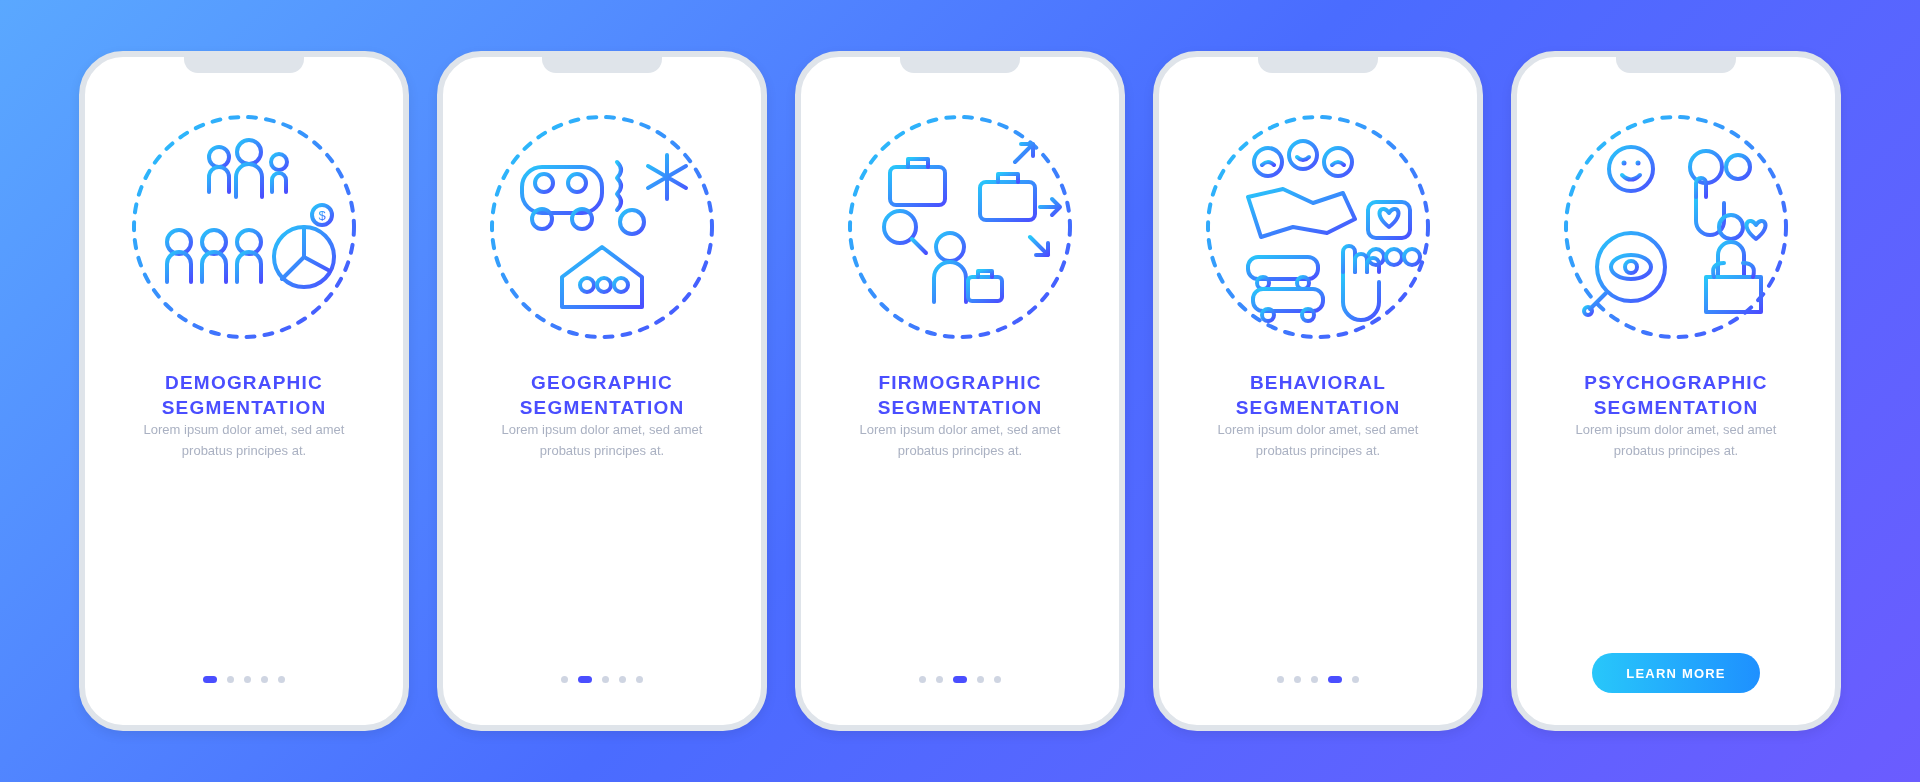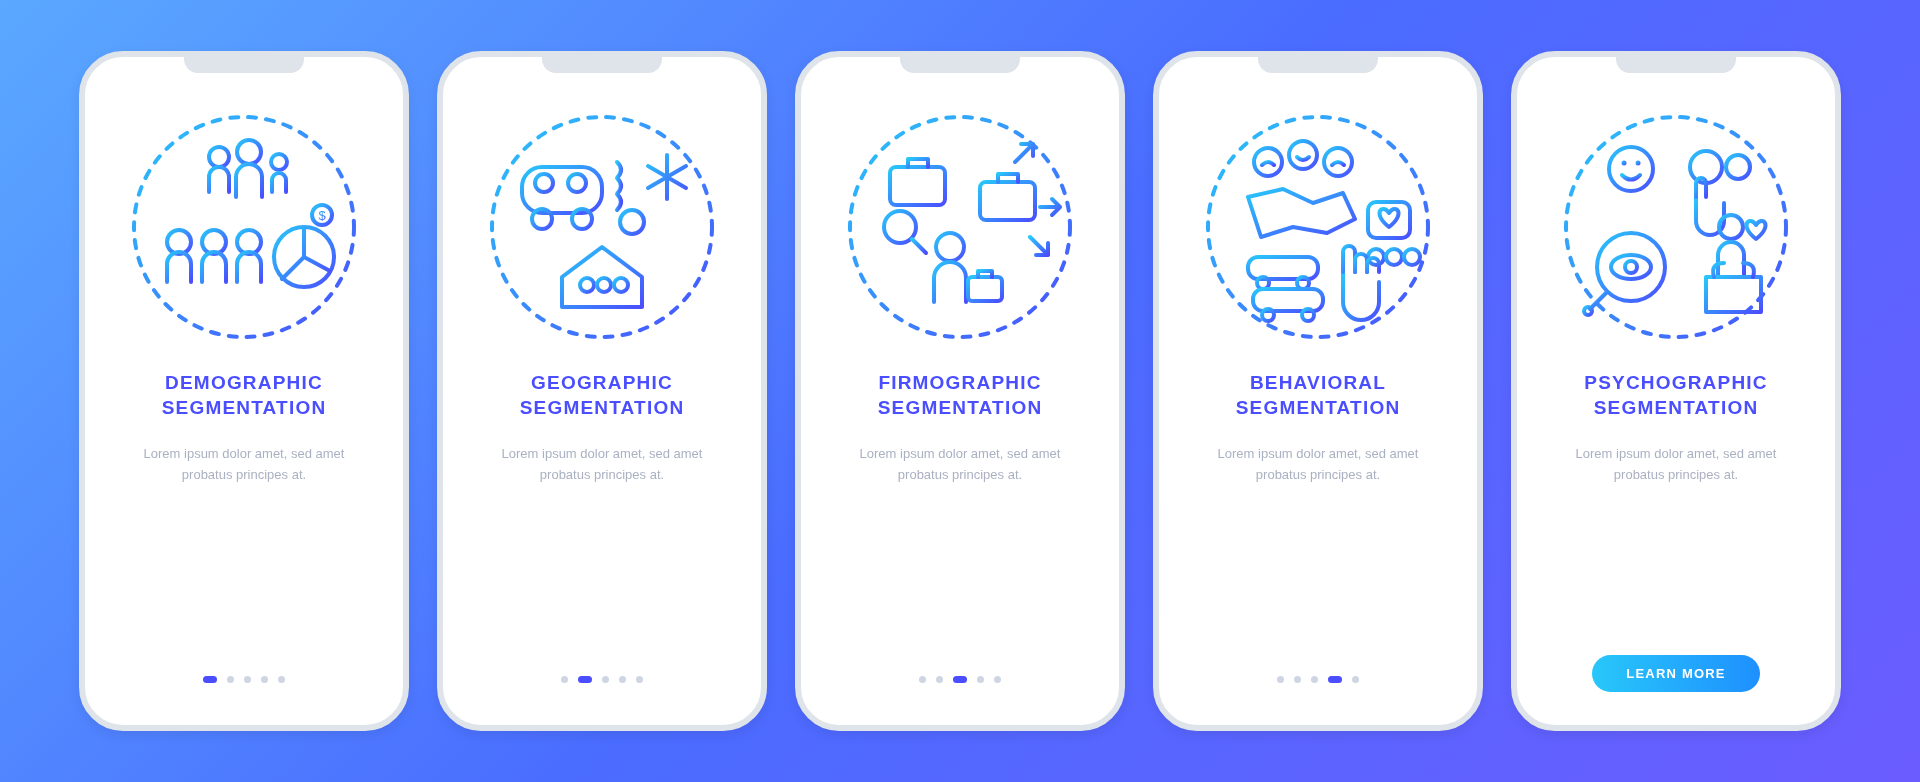--- a/index.html
+++ b/index.html
@@ -60,21 +60,20 @@
     font-size: 19px;
     font-weight: 800;
     letter-spacing: 1.2px;
     line-height: 1.3;
     text-align: center;
     color: #4a4eff;
     text-transform: uppercase;
     white-space: pre-line;
   }
   .desc {
-    margin-top: 24px;
     font-size: 13px;
     line-height: 1.6;
     color: #aab1c2;
     text-align: center;
     max-width: 230px;
   }
   .spacer { flex: 1; }
   .dots {
     display: flex;
     gap: 10px;
@@ -89,21 +88,20 @@
     background: #cfd5e2;
   }
   .dot.active {
     width: 14px;
     background: #4a4eff;
   }
   .cta-row {
     margin-bottom: 6px;
     height: 40px;
     display: flex;
-    align-items: center;
     justify-content: center;
   }
   .cta {
     padding: 11px 34px;
     border-radius: 999px;
     border: none;
     font-size: 13px;
     font-weight: 800;
     letter-spacing: 1.2px;
     color: #fff;

